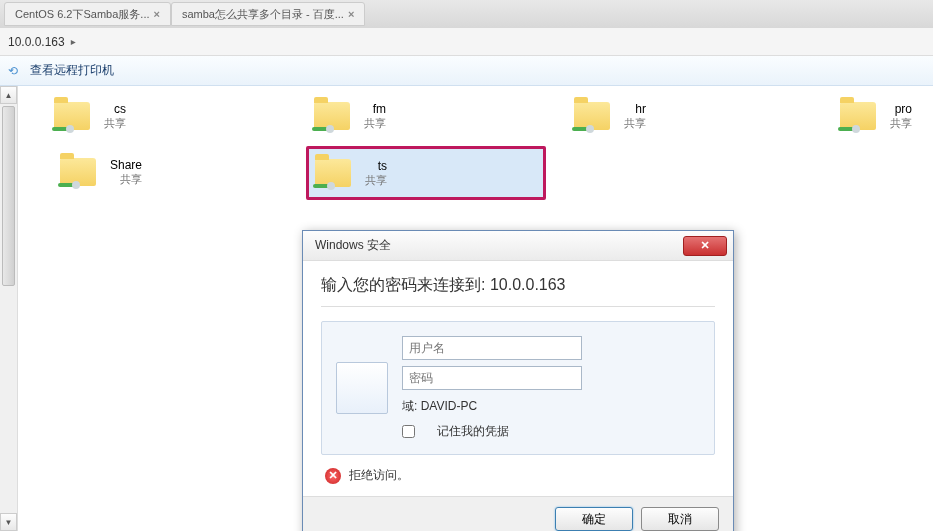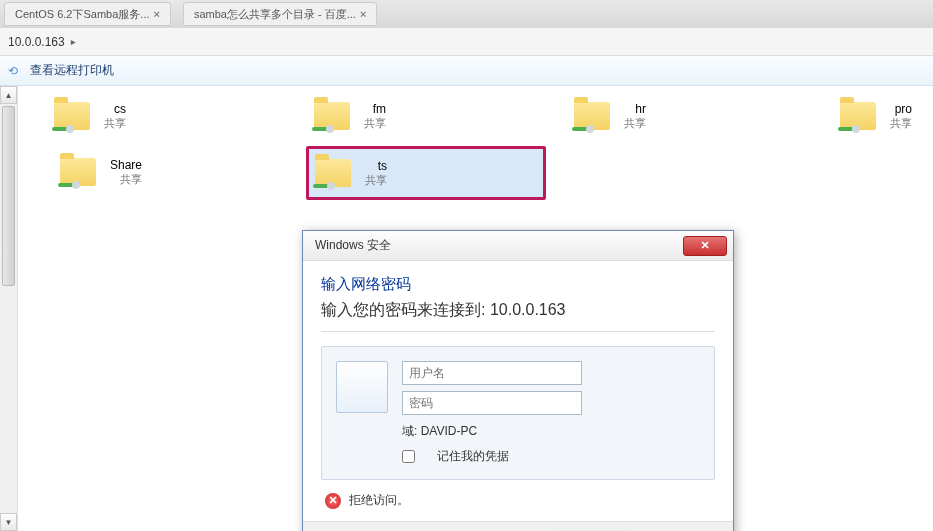--- a/index.html
+++ b/index.html
@@ -1,18 +1,18 @@
 <!DOCTYPE html>
 <html><head>
   <meta charset="utf-8">
   <style>
     * { margin: 0; padding: 0; box-sizing: border-box; font-family: "Microsoft YaHei", "Segoe UI", Tahoma, sans-serif; }
     body { background: #fff; width: 933px; height: 531px; overflow: hidden; position: relative; }
     
-    .browser-tabs { height: 28px; background: linear-gradient(#e8e8e8, #d8d8d8); display: flex; align-items: center; padding-left: 4px; gap: 12px; }
+    .browser-tabs { height: 28px; background: linear-gradient(#e8e8e8, #d8d8d8); display: flex; align-items: center; padding-left: 4px; gap: 0; }
     .tab { height: 24px; padding: 3px 10px; background: #f0f0f0; border: 1px solid #ccc; border-radius: 3px 3px 0 0; font-size: 11px; color: #555; display: flex; align-items: center; gap: 4px; max-width: 200px; overflow: hidden; white-space: nowrap; }
     .tab-close { color: #888; font-weight: bold; cursor: pointer; }
     
     .address-bar { height: 28px; background: #f5f5f5; border-bottom: 1px solid #ddd; display: flex; align-items: center; padding: 0 8px; }
     .address-text { font-size: 12px; color: #333; }
     .breadcrumb-arrow { margin: 0 6px; color: #666; font-size: 10px; }
     
     .toolbar { height: 30px; background: linear-gradient(#fafdff, #eaf3fb); border-bottom: 1px solid #d0e0f0; display: flex; align-items: center; padding: 0 8px; gap: 12px; }
     .toolbar-item { font-size: 12px; color: #1a3e6c; cursor: pointer; display: flex; align-items: center; gap: 4px; }
     .toolbar-icon { color: #4a90d0; }
@@ -35,21 +35,21 @@
     
     
     .dialog-overlay { position: absolute; left: 302px; top: 230px; width: 432px; background: #fff; border: 1px solid #6a8bb5; box-shadow: 2px 2px 10px rgba(0,0,0,0.3); }
     .dialog-titlebar { height: 30px; background: linear-gradient(#fdfdfd,#ebebeb); display: flex; align-items: center; justify-content: space-between; padding: 0 6px 0 12px; border-bottom: 1px solid #ddd; }
     .dialog-title { font-size: 12px; color: #333; }
     .close-btn { width: 44px; height: 20px; background: linear-gradient(#e57373,#c93030); border: 1px solid #a02020; border-radius: 3px; color: #fff; font-size: 11px; display: flex; align-items: center; justify-content: center; cursor: pointer; font-weight: bold; }
     .dialog-body { padding: 14px 18px 4px; }
     .dialog-heading { font-size: 15px; color: #003399; margin-bottom: 6px; }
     .dialog-sub { font-size: 16px; color: #333; margin-bottom: 10px; }
     .divider { border-top: 1px solid #ddd; margin-bottom: 14px; }
-    .cred-box { border: 1px solid #cdd9e8; background: #f2f6fb; border-radius: 2px; padding: 14px; display: flex; gap: 14px; align-items: flex-start; }
+    .cred-box { border: 1px solid #cdd9e8; background: #f2f6fb; border-radius: 2px; padding: 14px; display: flex; gap: 14px; align-items: center; }
     .avatar { width: 52px; height: 52px; background: linear-gradient(#fff,#e8f0fa); border: 1px solid #b8c8dc; border-radius: 2px; flex-shrink: 0; }
     .cred-fields { flex: 1; display: flex; flex-direction: column; gap: 6px; }
     .cred-input { height: 24px; border: 1px solid #aab8c8; padding: 0 6px; font-size: 12px; width: 180px; background: #fff; }
     .domain-text { font-size: 12px; color: #333; margin-top: 2px; }
     .remember { display: flex; align-items: center; gap: 22px; font-size: 12px; color: #333; margin-top: 2px; }
     .remember input { width: 13px; height: 13px; }
     .error-row { display: flex; align-items: center; gap: 8px; margin: 12px 4px 8px; font-size: 12px; color: #333; }
     .error-icon { width: 16px; height: 16px; border-radius: 50%; background: radial-gradient(#ff6b6b,#c92020); color: #fff; display: flex; align-items: center; justify-content: center; font-weight: bold; font-size: 11px; }
     .dialog-footer { background: #f0f0f0; border-top: 1px solid #ddd; padding: 10px 14px; display: flex; justify-content: flex-end; gap: 8px; }
     .dlg-btn { width: 78px; height: 24px; background: linear-gradient(#fdfdfd,#e6e6e6); border: 1px solid #8a8a8a; border-radius: 3px; font-size: 12px; cursor: pointer; }
@@ -175,21 +175,20 @@
 </div>
 
 <div class="dialog-overlay">
   <div class="dialog-titlebar">
     <span class="dialog-title">Windows 安全</span>
     <div class="close-btn">
       <span>✕</span>
     </div>
   </div>
   <div class="dialog-body">
-    <div class="dialog-heading">输入网络密码</div>
     <div class="dialog-sub">输入您的密码来连接到: 10.0.0.163</div>
     <div class="divider"></div>
     <div class="cred-box">
       <div class="avatar"></div>
       <div class="cred-fields">
         <input class="cred-input" type="text" placeholder="用户名" style="">
         <input class="cred-input" type="password" placeholder="密码" style="">
         <div class="domain-text">域: DAVID-PC</div>
         <label class="remember">
           <input type="checkbox" style="">

